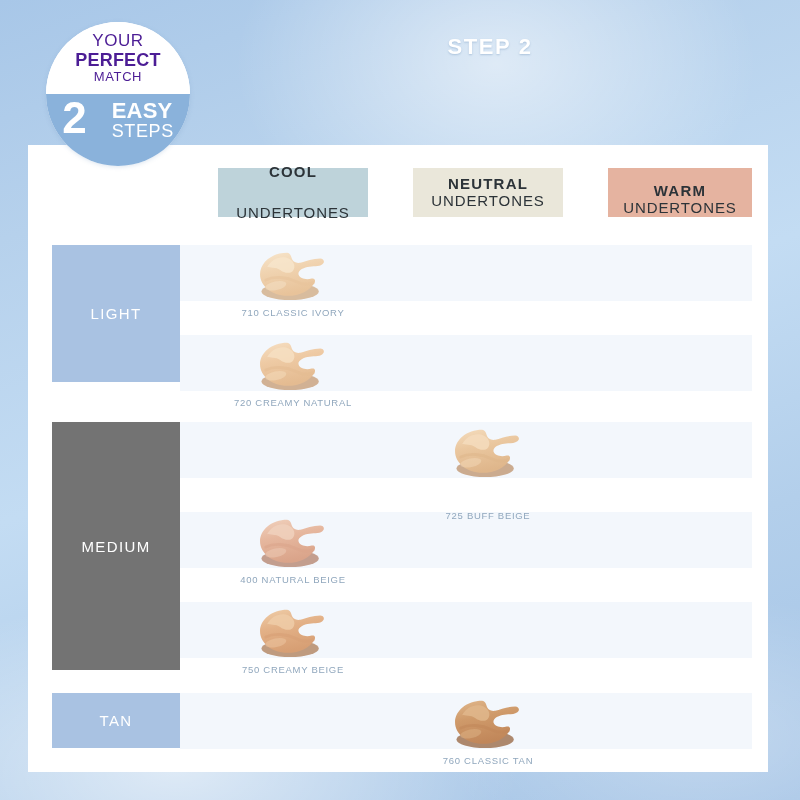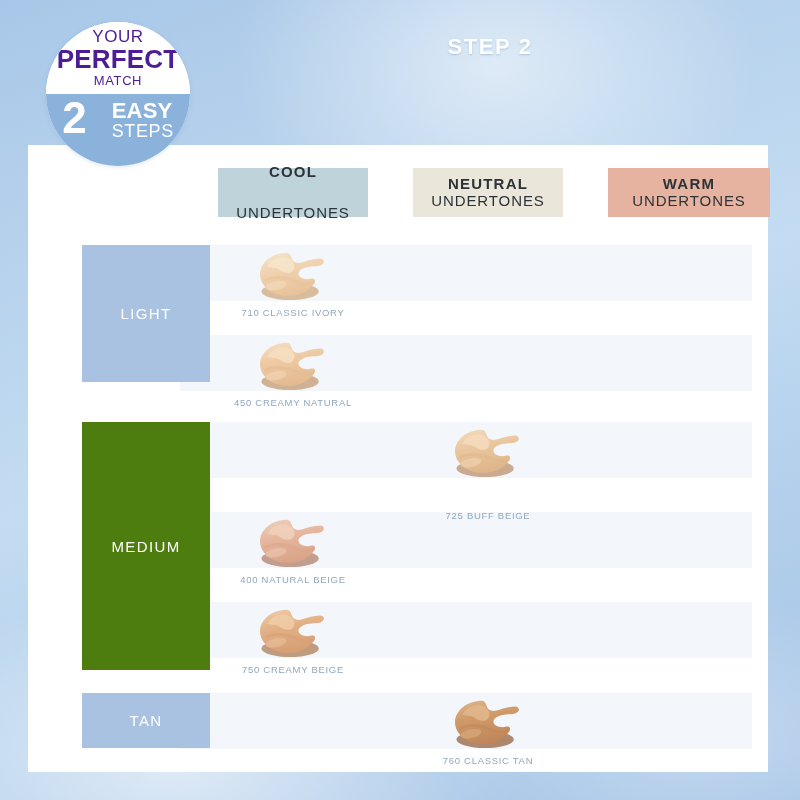--- a/index.html
+++ b/index.html
@@ -83,21 +83,21 @@
     width: 100%;
     height: 50%;
     background: #8ab2db;
     display: flex;
     align-items: flex-start;
     justify-content: center;
     padding-top: 4px;
     box-sizing: border-box;
   }
   .badge-l1 { font-size: 17px; letter-spacing: 0.6px; }
-  .badge-l2 { font-size: 26px; font-weight: bold; letter-spacing: 0.2px; }
+  .badge-l2 { font-size: 18px; font-weight: bold; letter-spacing: 0.2px; }
   .badge-l3 { font-size: 13px; letter-spacing: 0.6px; }
   #badge-num {
     font-size: 44px;
     font-weight: bold;
     color: #ffffff;
     line-height: 0.92;
     margin-right: 5px;
   }
   #badge-words {
     display: flex;
@@ -149,21 +149,20 @@
     position: absolute;
     left: 24px;
     width: 128px;
     background: #a9c2e2;
     color: #ffffff;
     display: flex;
     align-items: center;
     justify-content: center;
     font-size: 15px;
     letter-spacing: 1.4px;
-    margin-left: 30px;
   }
 
   
   .swatch-cell {
     position: absolute;
     width: 150px;
     display: flex;
     flex-direction: column;
     align-items: center;
   }
@@ -206,37 +205,37 @@
         <div class="stripe" style="top: 190px; background: rgb(243, 247, 252);"></div>
         <div class="stripe" style="top: 277px; background: rgb(243, 247, 252);"></div>
         <div class="stripe" style="top: 367px; background: rgb(243, 247, 252);"></div>
         <div class="stripe" style="top: 457px; background: rgb(243, 247, 252);"></div>
         <div class="stripe" style="top: 548px; background: rgb(243, 247, 252);"></div>
       </div>
     <div id="depths-layer">
         <div class="depth-box" style="top: 100px; height: 137px; background: rgb(169, 194, 226); color: rgb(255, 255, 255);">
           <span>LIGHT</span>
         </div>
-        <div class="depth-box" style="top: 277px; height: 248px; background: #4d7c0f; color: rgb(255, 255, 255);">
+        <div class="depth-box" style="top: 277px; height: 248px; background: #737373; color: rgb(255, 255, 255);">
           <span>MEDIUM</span>
         </div>
         <div class="depth-box" style="top: 548px; height: 55px; background: rgb(169, 194, 226); color: rgb(255, 255, 255);">
           <span>TAN</span>
         </div>
       </div>
     <div id="columns-layer">
         <div class="undertone-box" style="left: 190px; width: 150px; background: rgb(190, 211, 218); gap: 24px;">
           <span class="ut-strong">COOL</span>
           <span class="ut-light">UNDERTONES</span>
         </div>
         <div class="undertone-box" style="left: 385px; width: 150px; background: rgb(234, 231, 218);">
           <span class="ut-strong">NEUTRAL</span>
           <span class="ut-light">UNDERTONES</span>
         </div>
-        <div class="undertone-box" style="left: 580px; width: 162px; background: rgb(229, 179, 160);">
+        <div class="undertone-box" style="left: 580px; width: 144px; background: rgb(229, 179, 160); justify-content: flex-end;">
           <span class="ut-strong">WARM</span>
           <span class="ut-light">UNDERTONES</span>
         </div>
       </div>
     <div id="shades-layer">
         <div class="swatch-cell" style="left: 190px; top: 102px;">
           <svg class="swatch-art" viewBox="0 0 120 78">
             <defs>
               <linearGradient id="g0" x1="0" y1="0" x2="0.3" y2="1">
                 <stop offset="0" stop-color="#f7e5cb"></stop>
@@ -260,21 +259,21 @@
                 <stop offset="0.45" stop-color="#eecaa4"></stop>
                 <stop offset="1" stop-color="#e4bb91"></stop>
               </linearGradient>
             </defs>
             <ellipse cx="56" cy="62" rx="40" ry="12" fill="#c69a72" opacity="0.75"></ellipse>
             <path d="M52 8 C30 8 14 22 14 38 C14 54 30 68 52 68 C70 68 84 60 90 50 C92 46 90 43 86 44 C78 46 70 44 68 39 C66 34 72 30 80 28 C88 26 96 28 101 24 C105 21 103 16 98 16 C88 16 78 20 70 22 C64 23 59 20 58 15 C57 11 55 8 52 8 Z" fill="url(#g1)"></path>
             <path d="M24 28 C30 16 44 11 54 16 C62 20 64 28 60 33 C56 38 47 36 42 32 C36 28 28 29 24 28 Z" fill="#f6dfc2" opacity="0.85"></path>
             <path d="M22 46 C34 40 52 42 64 48 C72 52 80 53 88 50" fill="none" stroke="#e4bb91" stroke-width="4" opacity="0.55" stroke-linecap="round"></path>
             <ellipse cx="36" cy="54" rx="15" ry="6" fill="#f6dfc2" opacity="0.45" transform="rotate(-12 36 54)"></ellipse>
           </svg>
-          <div class="swatch-label" style="color: rgb(144, 167, 189);">450 CREAMY NATURAL</div>
+          <div class="swatch-label" style="color: rgb(144, 167, 189);">720 CREAMY NATURAL</div>
         </div>
         <div class="swatch-cell" style="left: 385px; top: 279px;">
           <svg class="swatch-art" viewBox="0 0 120 78">
             <defs>
               <linearGradient id="g2" x1="0" y1="0" x2="0.3" y2="1">
                 <stop offset="0" stop-color="#f4dcbd"></stop>
                 <stop offset="0.45" stop-color="#eac79f"></stop>
                 <stop offset="1" stop-color="#dfb68b"></stop>
               </linearGradient>
             </defs>

